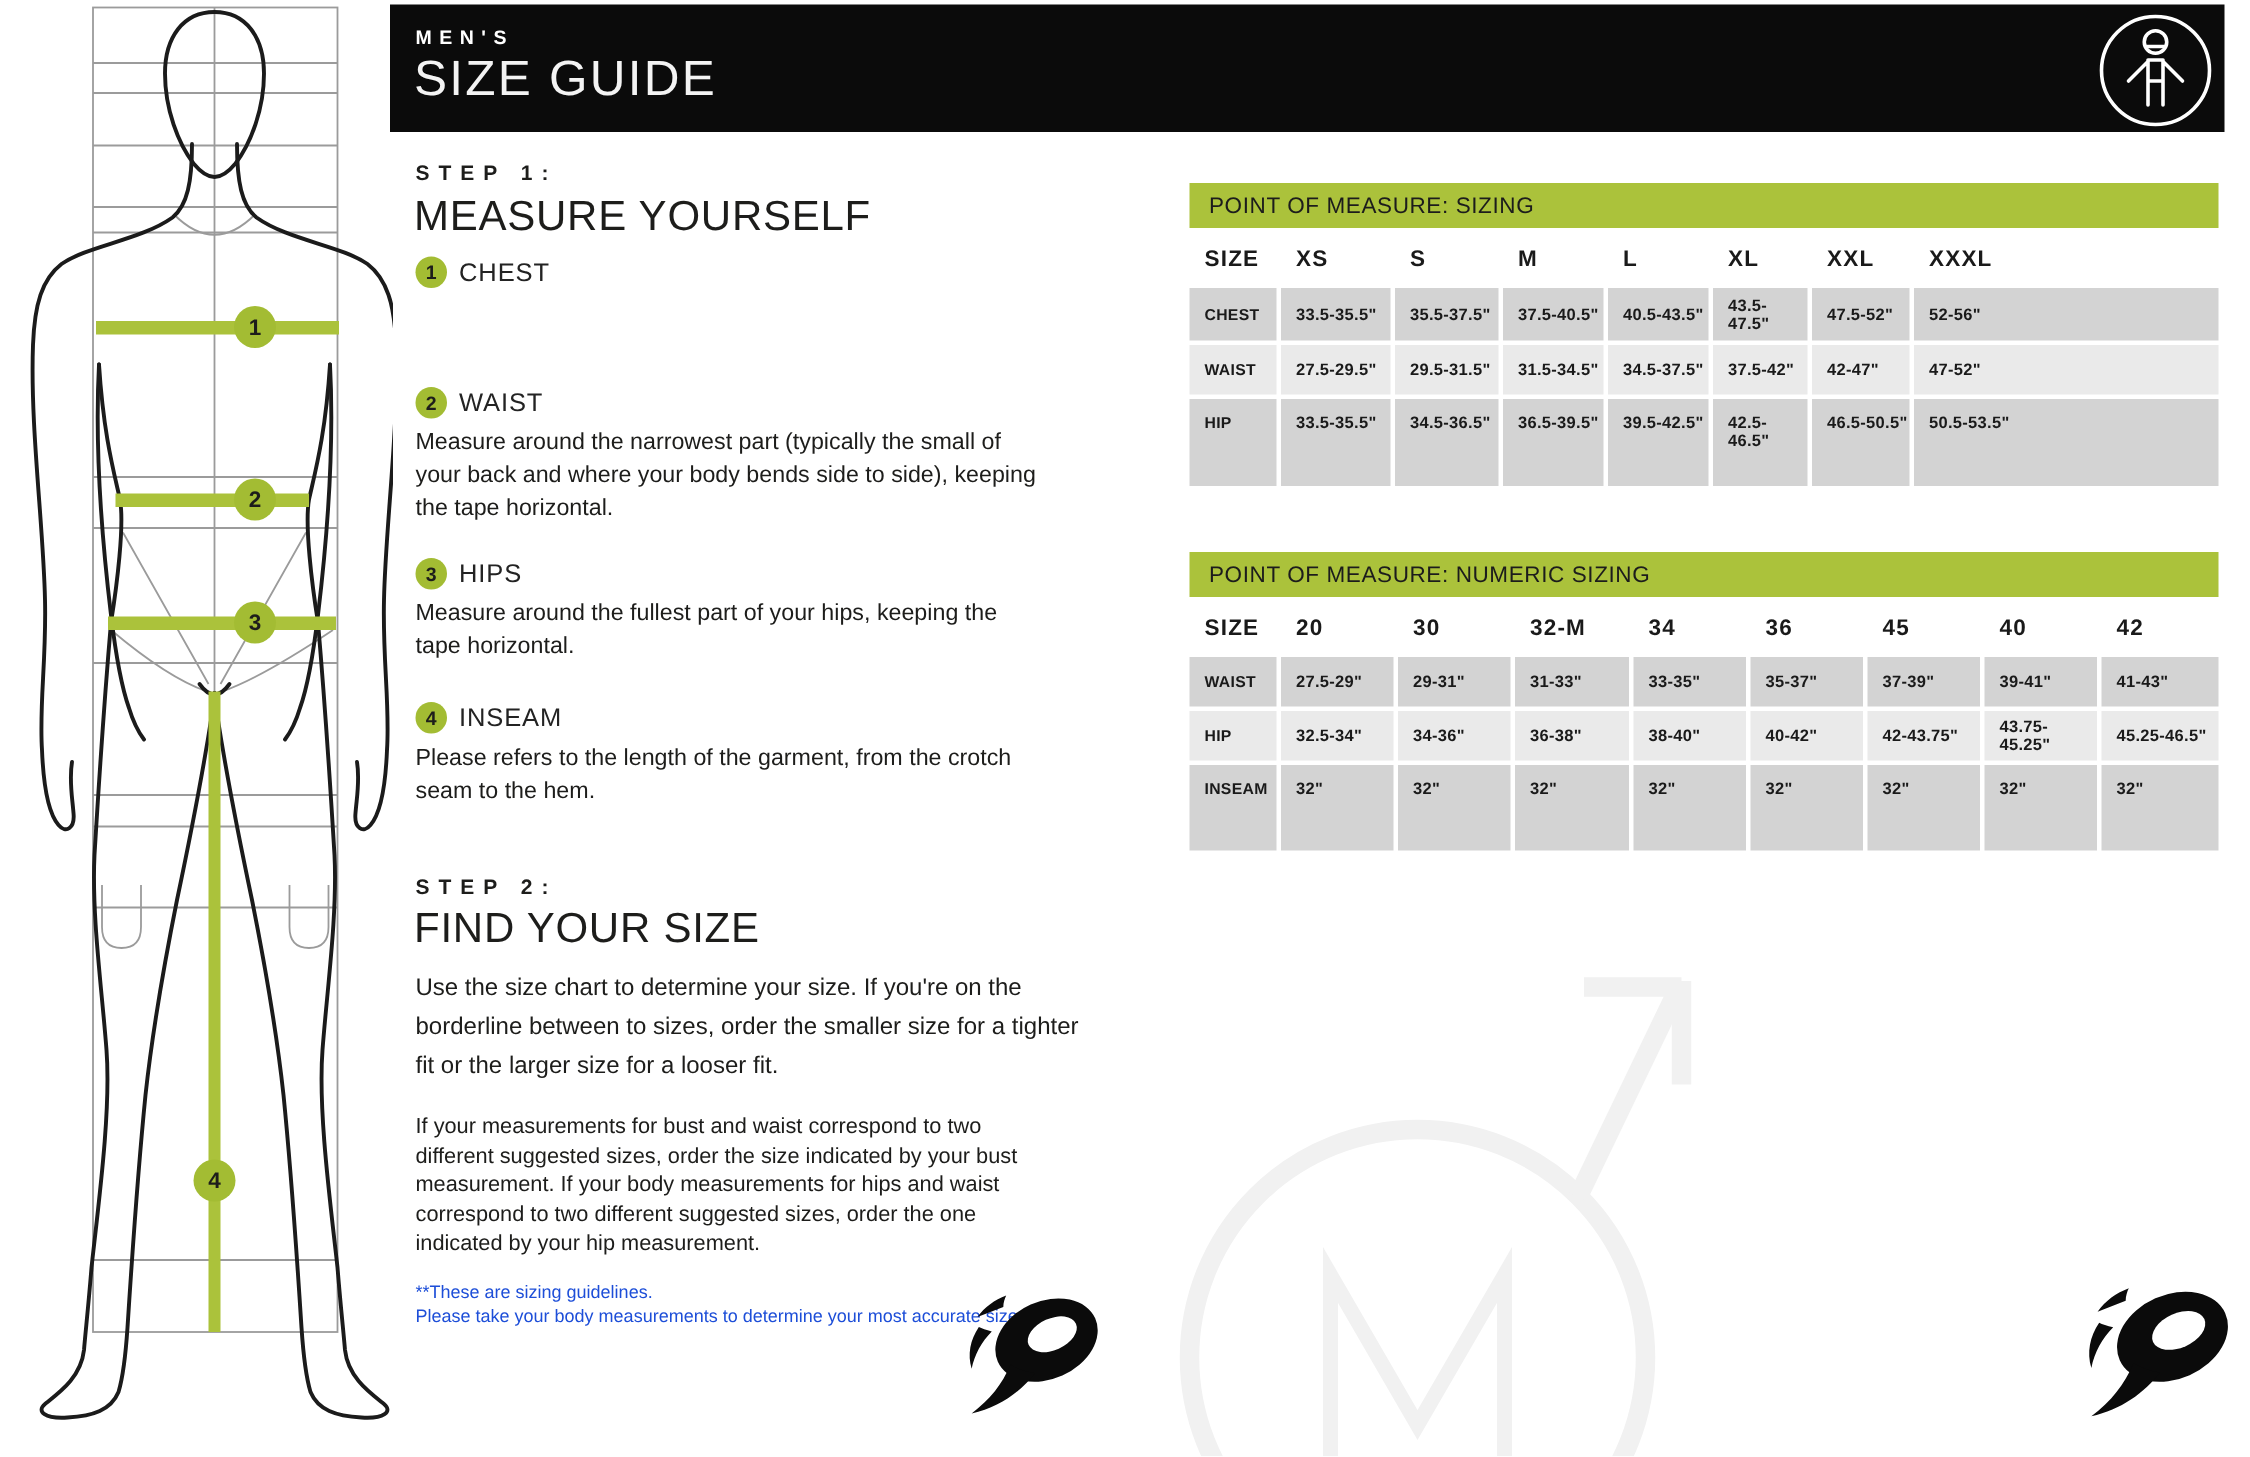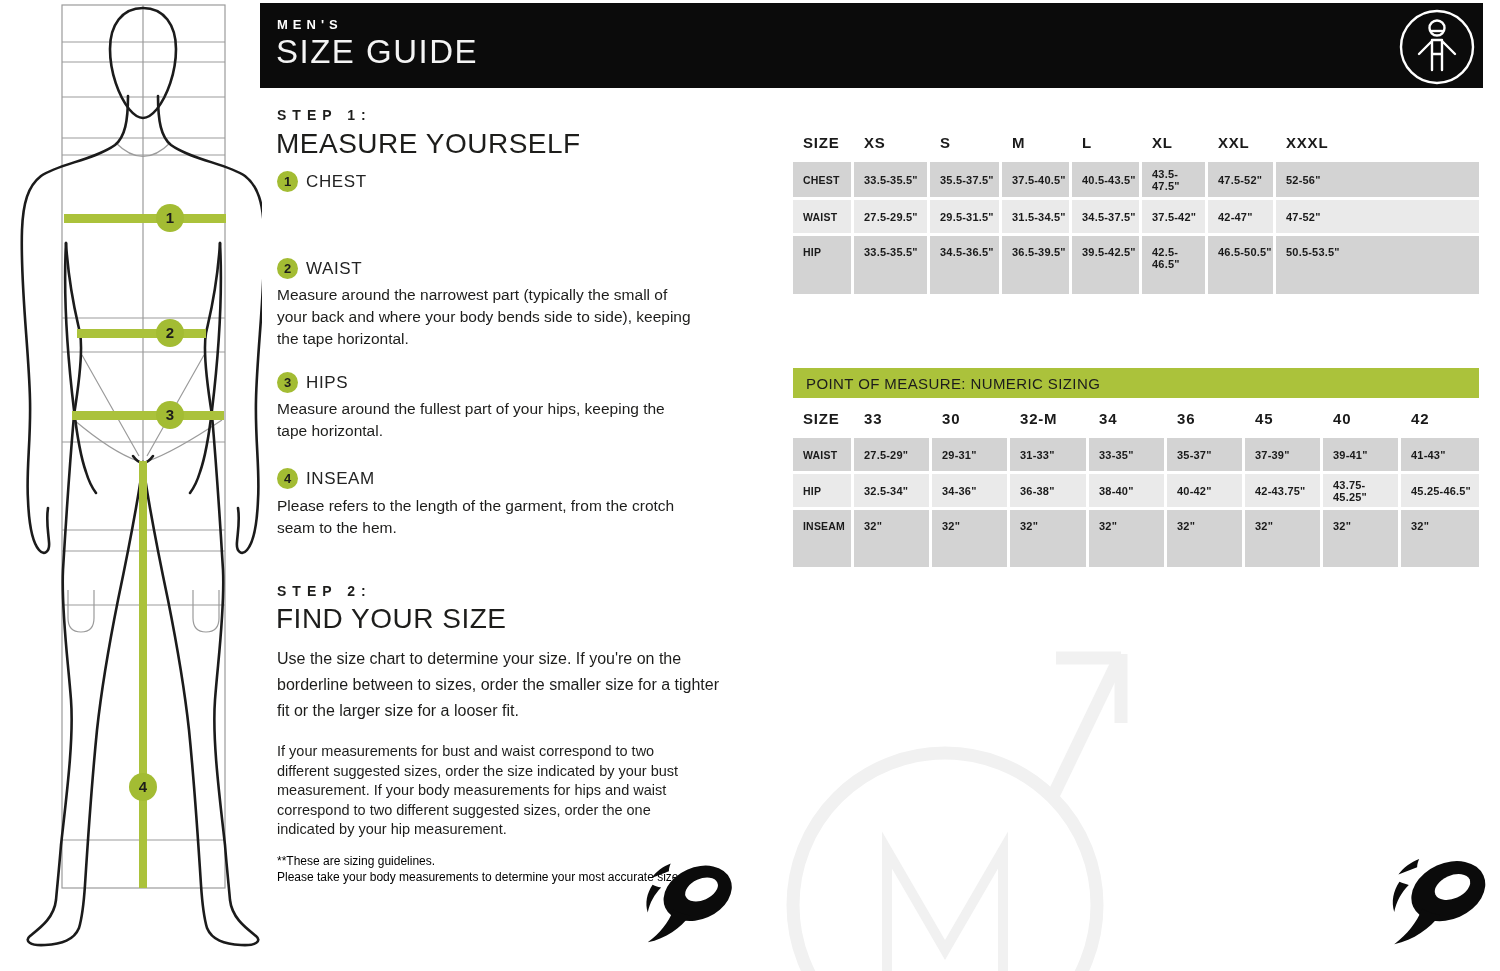--- a/index.html
+++ b/index.html
@@ -19,21 +19,21 @@
   .kicker{position:absolute;left:277px;font-size:14px;font-weight:700;letter-spacing:6px;color:#1d1d1b;}
   .h1{position:absolute;left:276px;font-size:28px;font-weight:400;letter-spacing:0.5px;color:#1d1d1b;}
   .item-head{position:absolute;left:277px;display:flex;align-items:center;gap:8px;}
   .badge{display:inline-flex;width:21px;height:21px;border-radius:50%;background:#a3bc33;
          align-items:center;justify-content:center;font-size:13px;font-weight:700;color:#1d1d1b;}
   .item-label{font-size:17px;font-weight:500;letter-spacing:0.6px;color:#232323;}
   .body-text{position:absolute;left:277px;margin:0;font-size:15.5px;line-height:22px;color:#1d1d1b;}
   .p1{width:420px;}
   .p2{width:452px;font-size:16px;line-height:26px;}
   .p3{width:424px;font-size:14.5px;line-height:19.5px;}
-  .footnote{position:absolute;left:277px;font-size:12px;line-height:16px;font-weight:500;color:#000000;}
+  .footnote{position:absolute;left:277px;font-size:12px;line-height:16px;font-weight:500;color:#1d4ed8;}
 
   
   .sg-table{position:absolute;left:793px;width:686px;}
   .sg-head{height:30px;background:#abc23b;display:flex;align-items:center;padding-left:13px;
            box-sizing:border-box;font-size:15px;font-weight:500;letter-spacing:0.4px;color:#1c1c1c;}
   .size-row{height:40px;display:flex;align-items:center;column-gap:3px;}
   .size-row .cell{font-size:15px;font-weight:700;letter-spacing:0.8px;background:#fff;}
   .rows{display:flex;flex-direction:column;row-gap:3px;}
   .drow{display:flex;column-gap:3px;}
   .cell{box-sizing:border-box;padding-left:10px;display:flex;align-items:center;
@@ -146,20 +146,23 @@
   <div class="kicker" style="top:583px">STEP 2:</div>
   <div class="h1" style="top:603px">FIND YOUR SIZE</div>
   <p class="body-text p3" style="top:742px">If your measurements for bust and waist correspond to two different suggested sizes, order the size indicated by your bust measurement. If your body measurements for hips and waist correspond to two different suggested sizes, order the one indicated by your hip measurement.</p>
   <p class="body-text p2" style="top:646px">Use the size chart to determine your size. If you're on the borderline between to sizes, order the smaller size for a tighter fit or the larger size for a looser fit.</p>
   <div class="footnote" style="top:853px">
     <div>**These are sizing guidelines.</div>
     <div>Please take your body measurements to determine your most accurate size.</div>
   </div>
 
   <div class="sg-table" style="top:122px">
+    <div class="sg-head">
+      <span>POINT OF MEASURE: SIZING</span>
+    </div>
     <div class="size-row">
         <div class="cell" style="width: 58px;">SIZE</div>
         <div class="cell" style="width: 73px;">XS</div>
         <div class="cell" style="width: 69px;">S</div>
         <div class="cell" style="width: 67px;">M</div>
         <div class="cell" style="width: 67px;">L</div>
         <div class="cell" style="width: 63px;">XL</div>
         <div class="cell" style="width: 65px;">XXL</div>
         <div class="cell flex">XXXL</div>
       </div>
@@ -196,21 +199,21 @@
         </div>
       </div>
   </div>
 
   <div class="sg-table" style="top:368px">
     <div class="sg-head">
       <span>POINT OF MEASURE: NUMERIC SIZING</span>
     </div>
     <div class="size-row">
         <div class="cell" style="width: 58px;">SIZE</div>
-        <div class="cell" style="width: 75px;">33</div>
+        <div class="cell" style="width: 75px;">20</div>
         <div class="cell" style="width: 75px;">30</div>
         <div class="cell" style="width: 76px;">32-M</div>
         <div class="cell" style="width: 75px;">34</div>
         <div class="cell" style="width: 75px;">36</div>
         <div class="cell" style="width: 75px;">45</div>
         <div class="cell" style="width: 75px;">40</div>
         <div class="cell flex">42</div>
       </div>
     <div class="rows">
         <div class="drow" style="height: 33px;">

